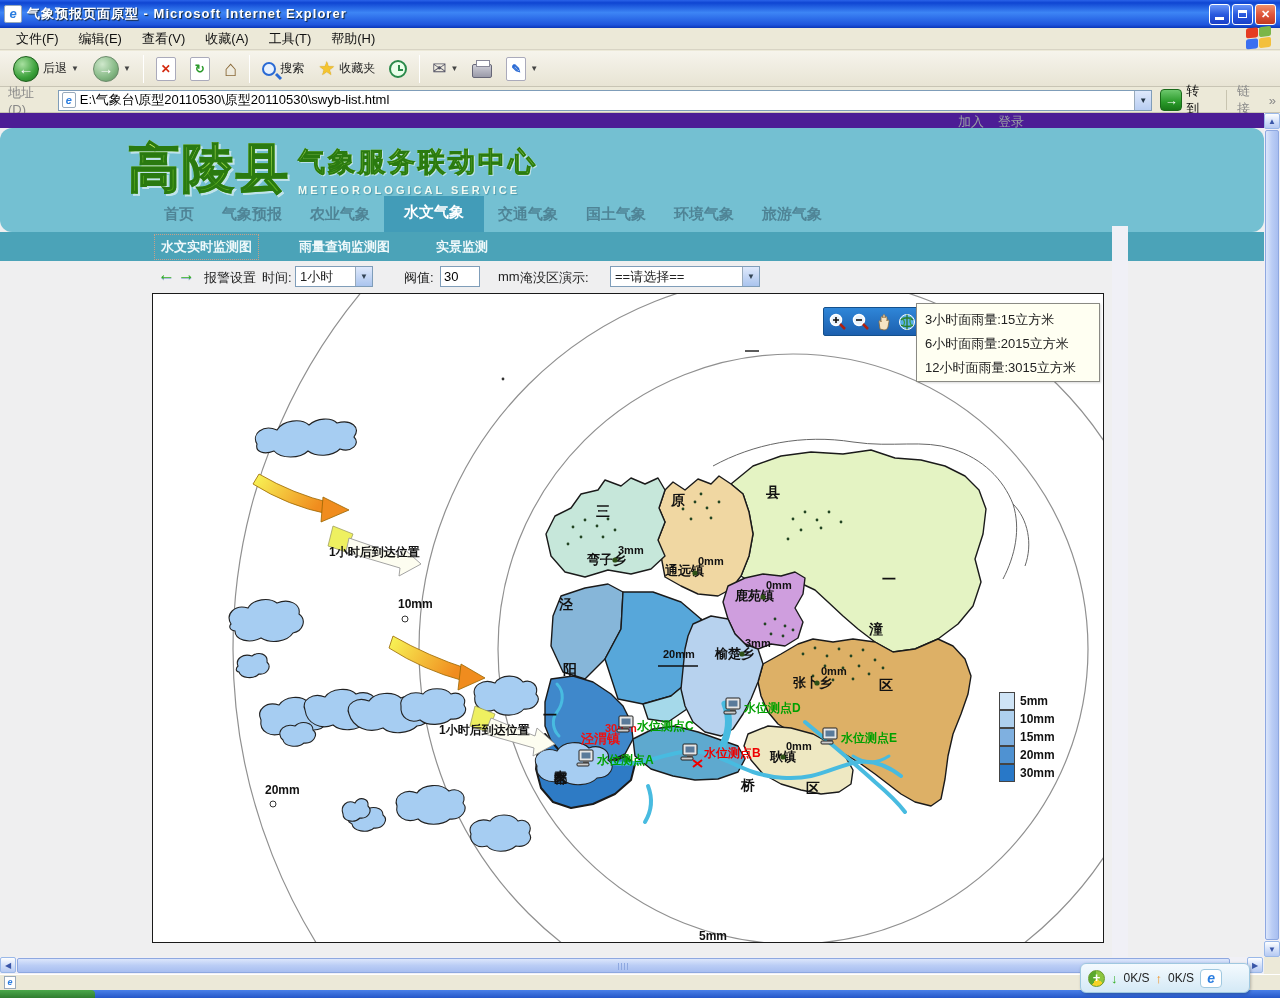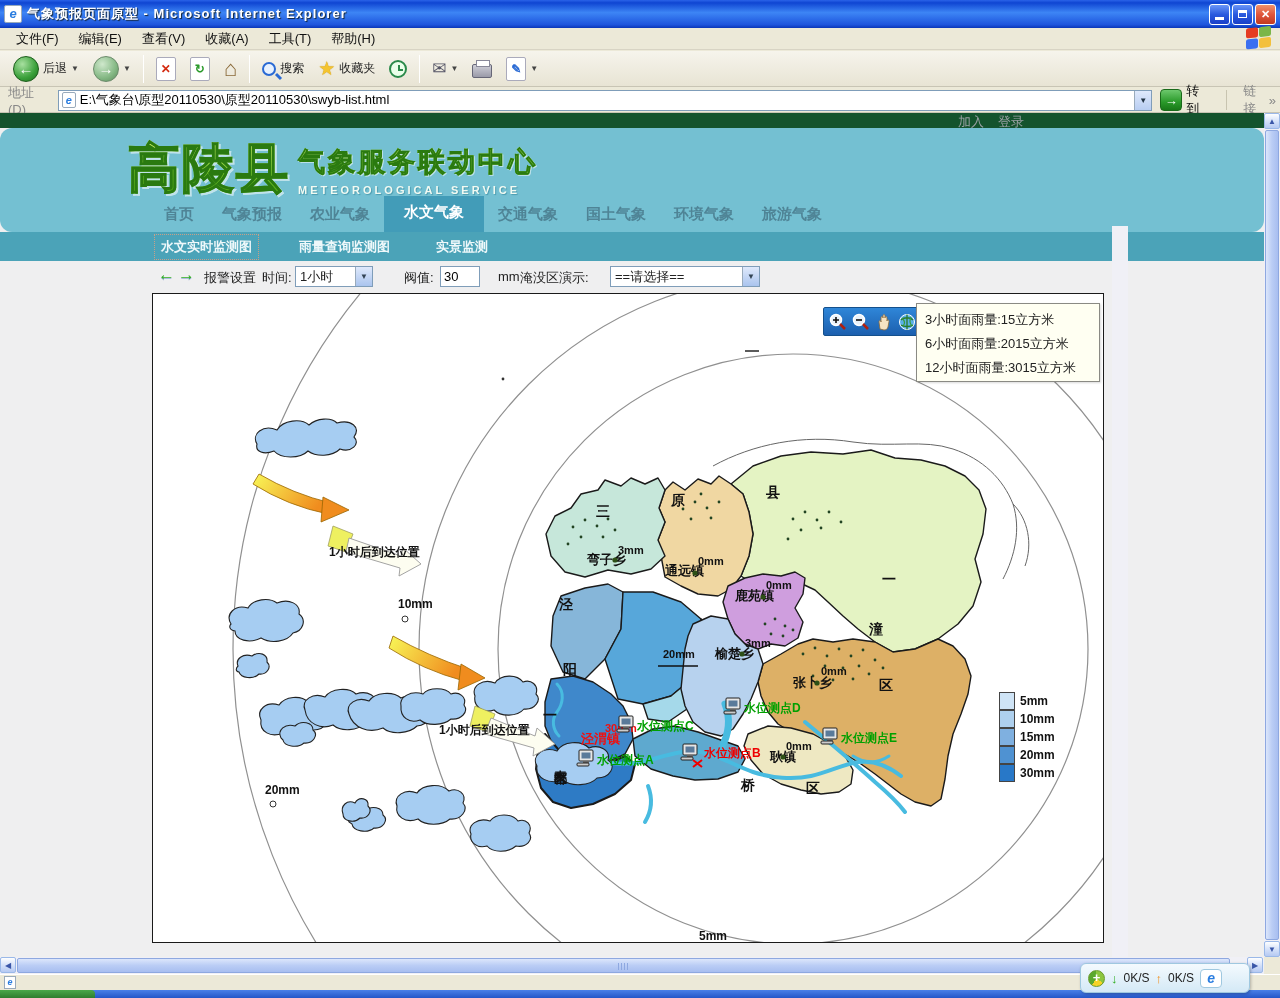--- a/index.html
+++ b/index.html
@@ -58,26 +58,26 @@
     display:flex; align-items:center; padding-left:3px; }
   .addr-input .ie { width:14px; height:16px; border:1px solid #9ab; border-radius:2px; color:#2a7de0;
     font-size:11px; font-weight:bold; font-style:italic; text-align:center; line-height:14px; background:#fff; margin-right:4px; }
   .addr-text { font-size:13px; color:#000; white-space:nowrap; overflow:hidden; flex:1; }
   .addr-drop { width:17px; height:19px; background:linear-gradient(180deg,#dfe9fb,#b8cdf2); border-left:1px solid #9ab;
     display:flex; align-items:center; justify-content:center; font-size:8px; color:#234; }
   .gobtn { display:flex; align-items:center; gap:4px; margin-left:8px; font-size:13px; color:#111; }
   .goicon { width:22px; height:22px; border-radius:4px; border:1px solid #1a6a1a; color:#fff; font-weight:bold;
     background:linear-gradient(180deg,#6cc86c,#2a9a2a 60%,#187818); display:flex; align-items:center; justify-content:center; }
   .links { margin-left:14px; display:flex; align-items:center; gap:6px; font-size:13px; color:#888;
-    border-left:1px solid #c8c4b0; padding-left:10px; height:20px;text-align:center; }
+    border-left:1px solid #c8c4b0; padding-left:10px; height:20px; }
 
   
   .viewport { position:absolute; left:0; top:113px; width:1280px; height:844px; background:#efeff0; overflow:hidden; }
   .page { position:absolute; left:0; top:0; width:1264px; height:844px; }
-  .userbar { position:absolute; left:0; top:0; width:1264px; height:15px; background:#14532d;
+  .userbar { position:absolute; left:0; top:0; width:1264px; height:15px; background:#4c1d95;
     display:flex; justify-content:flex-end; gap:14px; padding-right:240px; font-size:13px; color:#9aa0a4; }
   .banner { position:absolute; left:0; top:15px; width:1264px; height:104px; background:#74c0d2;border-radius:12px; }
   .logo { position:absolute; left:128px; top:6px; display:flex; align-items:flex-start; gap:8px; }
   .logo-cn { font-size:52px; font-weight:bold; letter-spacing:2px;
     background:linear-gradient(180deg,#d4f470 10%,#7cc832 55%,#3f9c0e 95%); -webkit-background-clip:text; background-clip:text;
     color:transparent; -webkit-text-stroke:1.3px #2a7a10; filter:drop-shadow(2px 2px 0 rgba(255,255,255,.55)); }
   .logo-right { margin-top:10px; }
   .logo-sub { font-size:27px; font-weight:bold; letter-spacing:3px;
     background:linear-gradient(180deg,#d4f470,#56b018); -webkit-background-clip:text; background-clip:text;
     color:transparent; -webkit-text-stroke:0.8px #2a7a10; filter:drop-shadow(1px 1px 0 rgba(255,255,255,.5)); }

